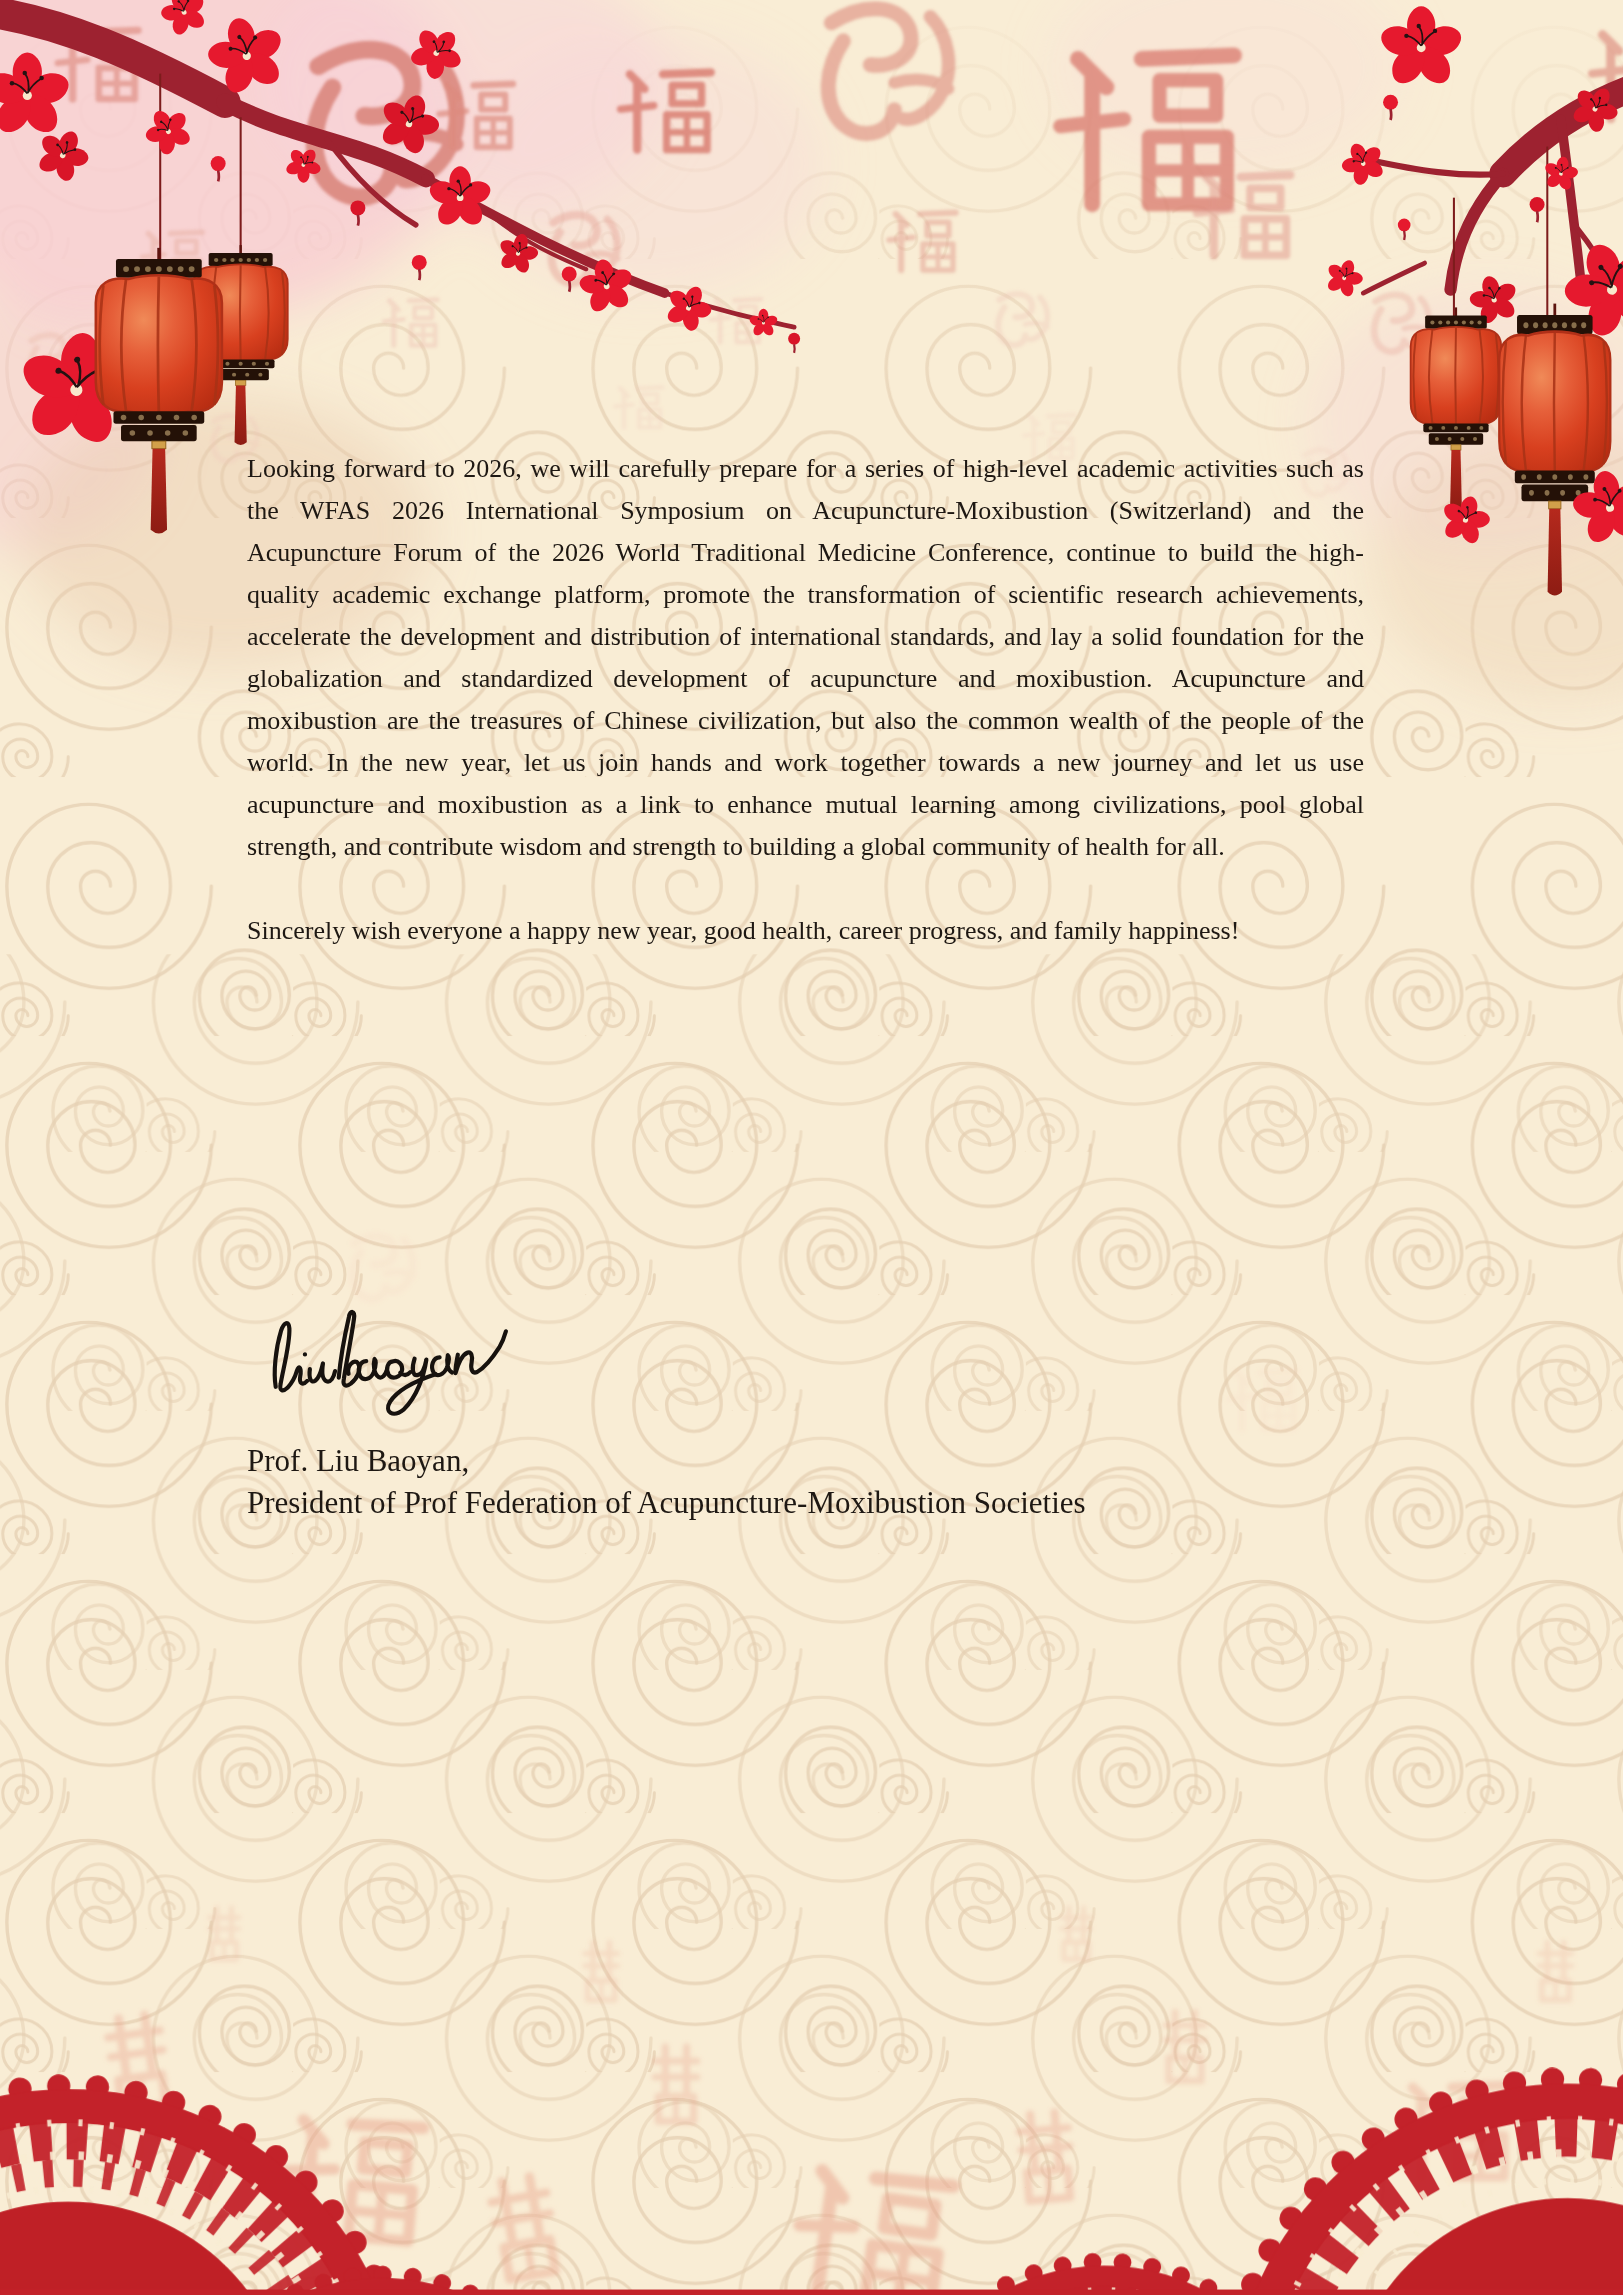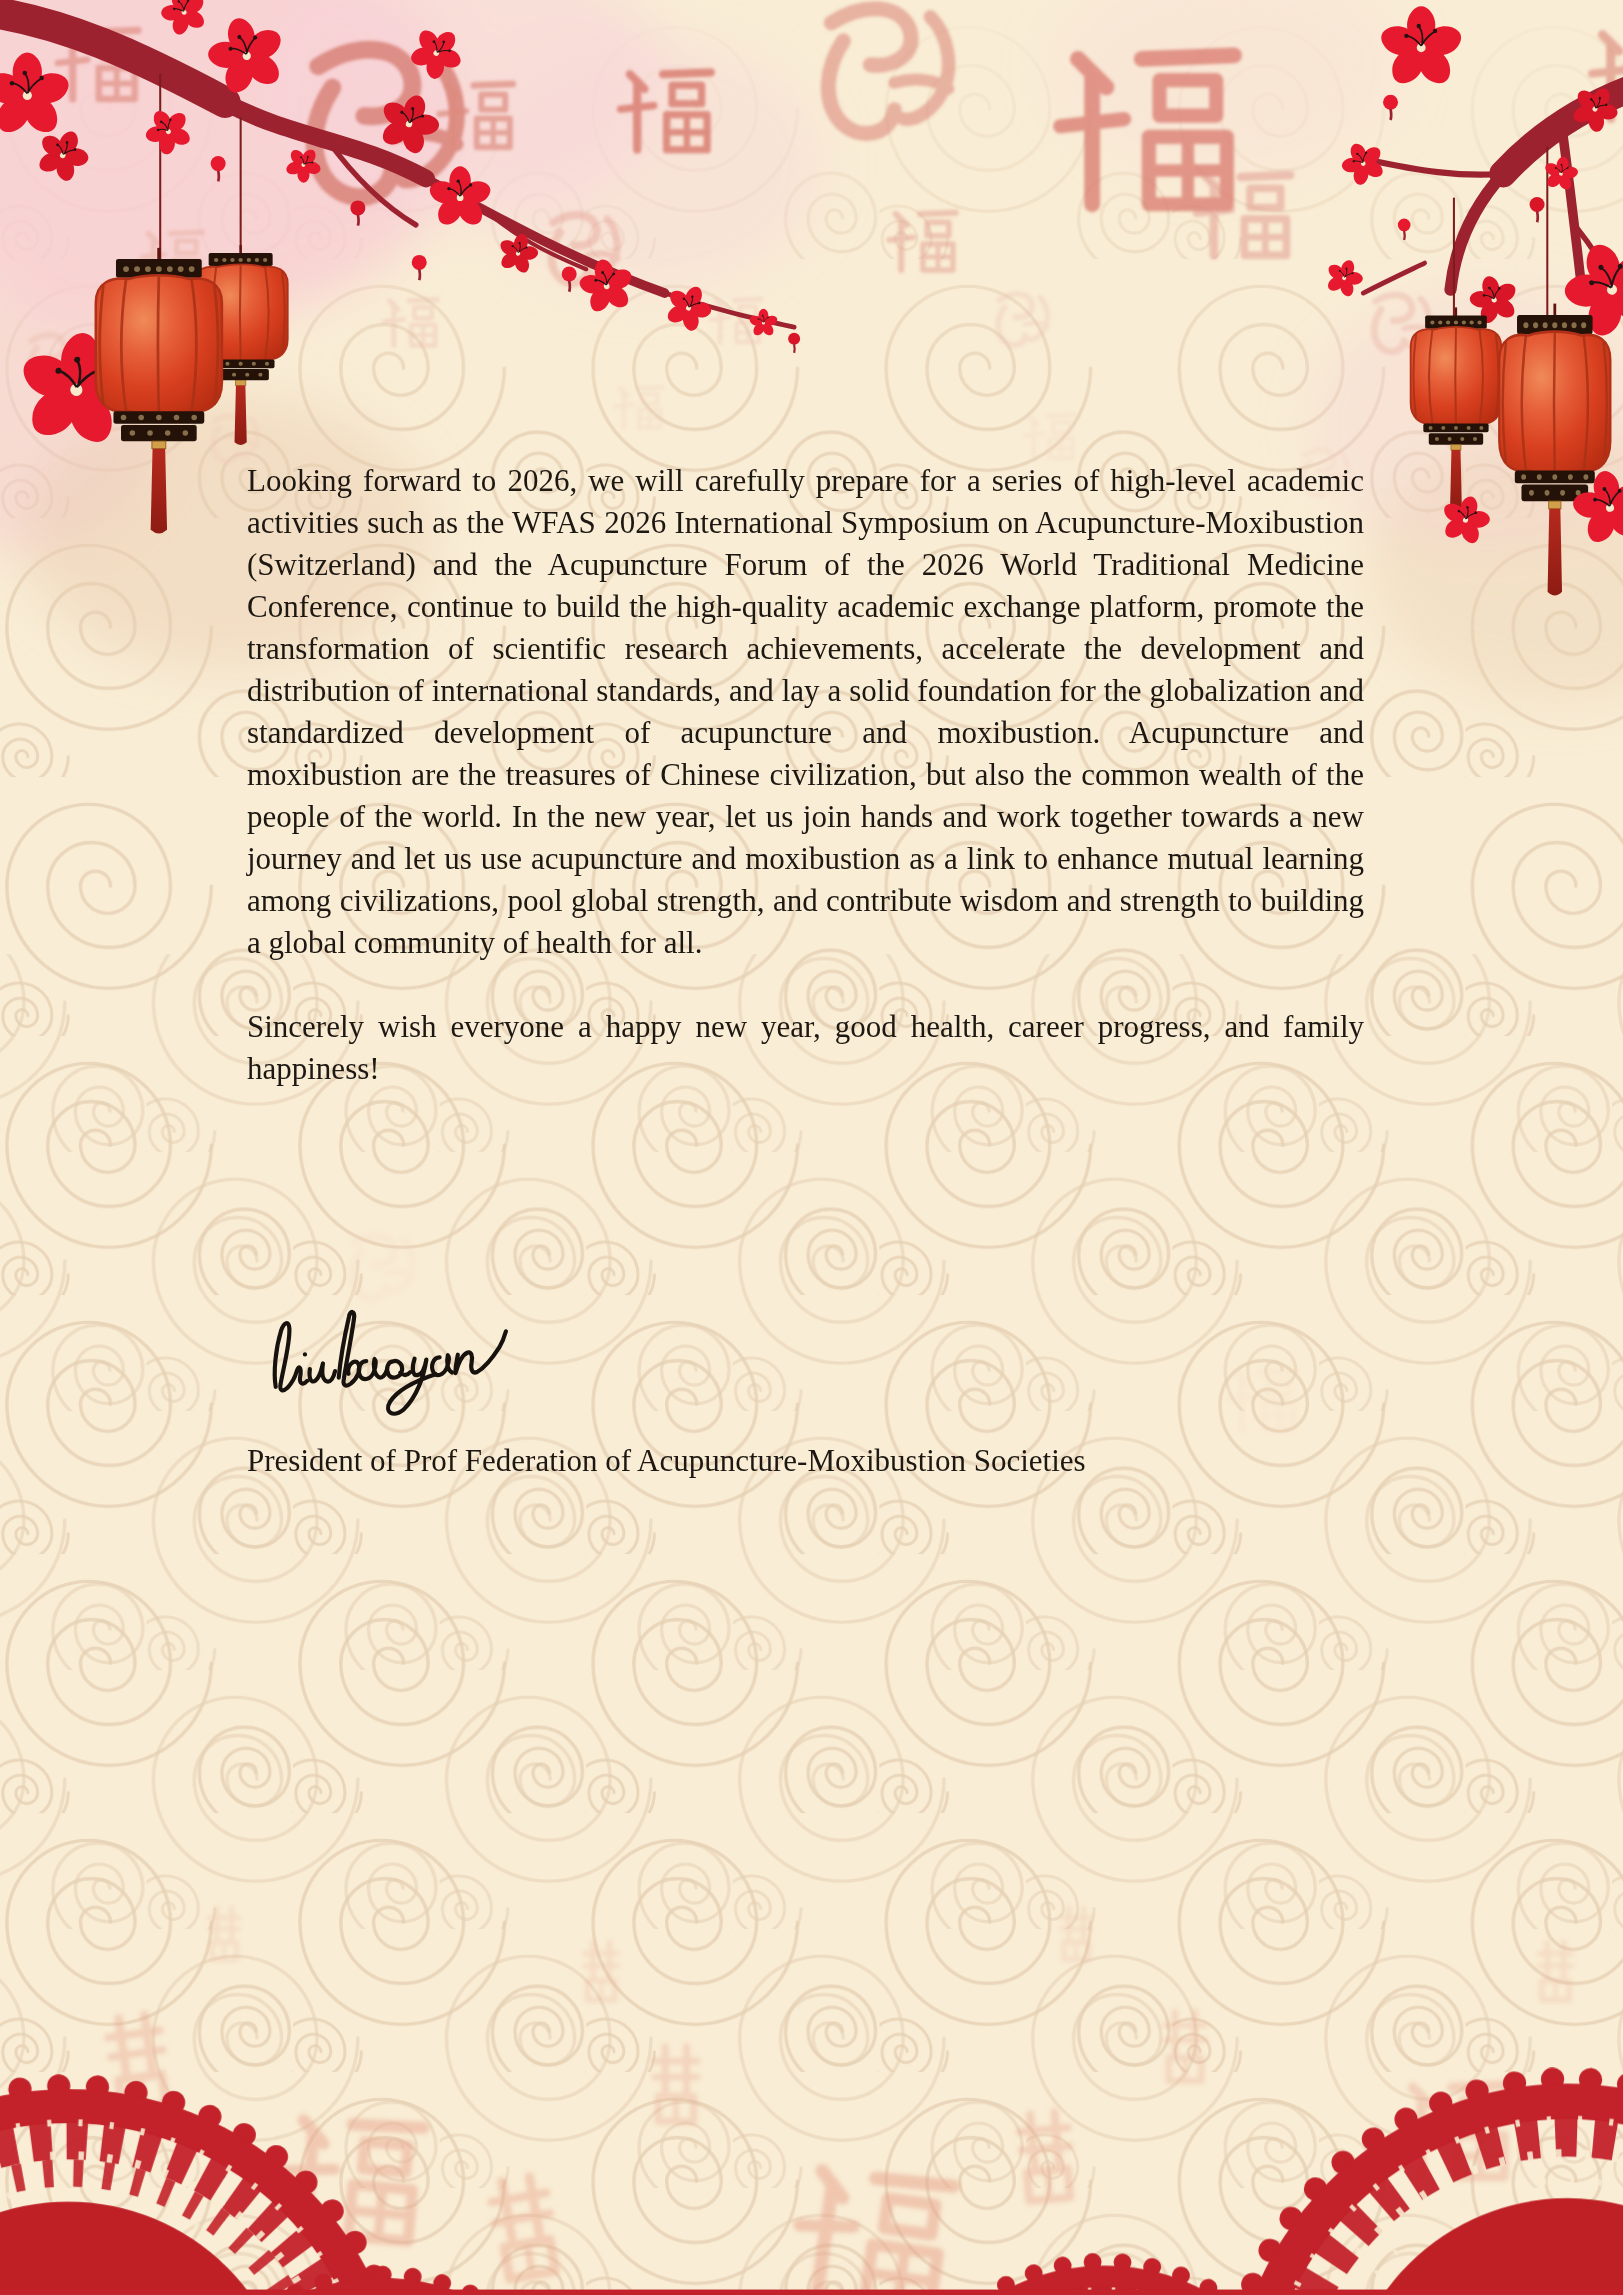--- a/index.html
+++ b/index.html
@@ -1,20 +1,20 @@
 <!DOCTYPE html>
 <html style="font-size:11px"><head>
 <meta charset="utf-8">
 <style>
   html,body{margin:0;padding:0;background:#f9edd5;}
   .page{position:relative;width:1623px;height:2295px;overflow:hidden;background:#f9edd5;
         font-family:"Liberation Serif","DejaVu Serif",serif;}
   .layer{position:absolute;left:0;top:0;}
-  .letter-text{position:absolute;left:247px;top:460px;width:1117px;color:#1e1813;
-               font-size:31px;line-height:42px;text-align:justify;}
+  .letter-text{position:absolute;left:247px;top:448px;width:1117px;color:#1e1813;
+               font-size:26px;line-height:42px;text-align:justify;}
   .letter-text p{margin:0;}
   .letter-text p + p{margin-top:42px;}
   .signature-wrap{position:absolute;left:258px;top:1301px;width:267px;height:126px;}
   .signatory{position:absolute;left:247px;top:1440px;color:#1e1813;font-size:31px;line-height:42px;}
   .signatory p{margin:0;}
 </style>
 </head>
 <body>
 
 <div class="page">
@@ -349,17 +349,18 @@
         <path d="M130,70 C122,70 118,80 122,88 C126,94 134,92 138,84 C141,77 142,70 140,68 C138,74 138,86 144,90 C148,92 152,88 154,82"></path>
         <path d="M162,72 C156,72 152,80 156,88 C160,94 170,92 172,84 C174,76 168,70 162,72 M170,86 C174,90 178,90 182,86"></path>
         <path d="M188,70 C184,80 184,90 190,90 C196,90 200,80 202,72 C198,92 188,116 172,130 C158,140 148,132 156,120 C166,106 190,96 212,90"></path>
         <path d="M218,70 C210,70 206,80 210,88 C214,94 222,91 226,83 C229,76 230,70 228,68 C226,75 226,86 232,89"></path>
         <path d="M240,68 C238,76 236,84 236,90 C240,78 246,68 252,66 C256,65 258,70 256,78 C254,86 256,92 262,90 C270,86 280,76 290,62 C294,56 297,49 299,43"></path>
       </g>
     </svg>
   </div>
 
   <div class="signatory">
+    <p>Prof. Liu Baoyan,</p>
     <p>President of Prof Federation of Acupuncture-Moxibustion Societies</p>
   </div>
 
 </div>
 
 
 </body></html>

